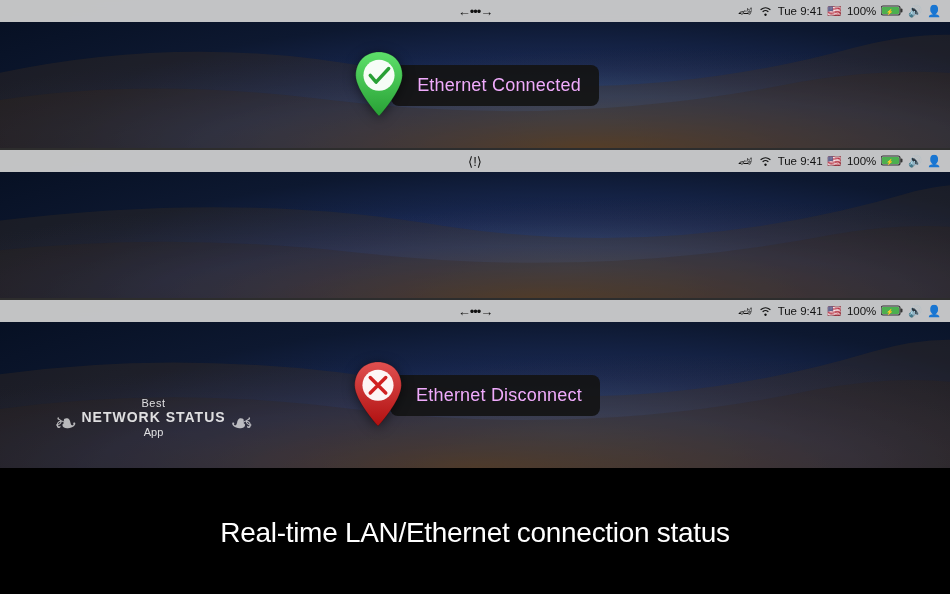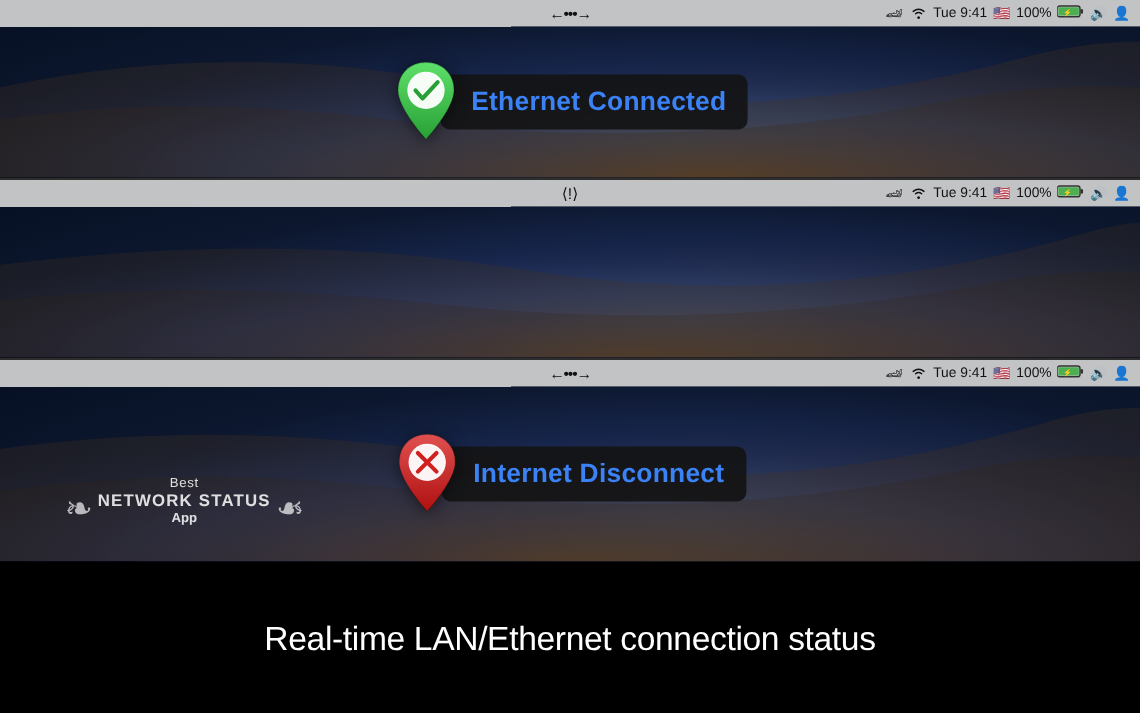--- a/index.html
+++ b/index.html
@@ -117,26 +117,26 @@
     }
 
     .icon-badge svg {
       width: 56px;
       height: 70px;
       filter: drop-shadow(0 2px 6px rgba(0,0,0,0.5));
     }
 
     .label-pill {
       background: rgba(20,20,20,0.92);
-      color: #3b82f6;
+      color: #f0abfc;
       border-radius: 8px;
       padding: 10px 18px 10px 26px;
       margin-left: -16px;
-      font-size: 22px;
-      font-weight: 700;
+      font-size: 18px;
+      font-weight: 400;
       white-space: nowrap;
       letter-spacing: 0.2px;
     }
 
     
     .divider {
       height: 2px;
       background: rgba(150,150,150,0.3);
     }
 
@@ -172,21 +172,21 @@
 
     .award-title {
       font-size: 14px;
       font-weight: 700;
       letter-spacing: 1px;
       line-height: 1.2;
     }
 
     .award-sub {
       font-size: 11px;
-      font-weight: 700;
+      font-weight: 400;
     }
 
     .award-wrapper {
       display: flex;
       align-items: center;
       gap: 4px;
     }
 
     .laurel {
       font-size: 28px;
@@ -391,21 +391,21 @@
               <stop offset="0%" stop-color="#e05050"></stop>
               <stop offset="100%" stop-color="#b01010"></stop>
             </linearGradient>
           </defs>
           <path d="M28,2 C14,2 4,12 4,26 C4,42 28,68 28,68 C28,68 52,42 52,26 C52,12 42,2 28,2Z" fill="url(#red-grad)" stroke="rgba(0,0,0,0.2)" stroke-width="1"></path>
           <circle cx="28" cy="26" r="16" fill="white" opacity="0.95"></circle>
 
           <path d="M20,18 L36,34 M36,18 L20,34" stroke="#d02020" stroke-width="3.5" stroke-linecap="round"></path>
         </svg>
       </div>
-      <div class="label-pill">Internet Disconnect</div>
+      <div class="label-pill">Ethernet Disconnect</div>
     </div>
   </div>
 </div>
 
 <div class="panel-bottom">
   <div class="bottom-text">
     <span>Real-time LAN/Ethernet connection status</span><br>
   </div>
 </div>
 

